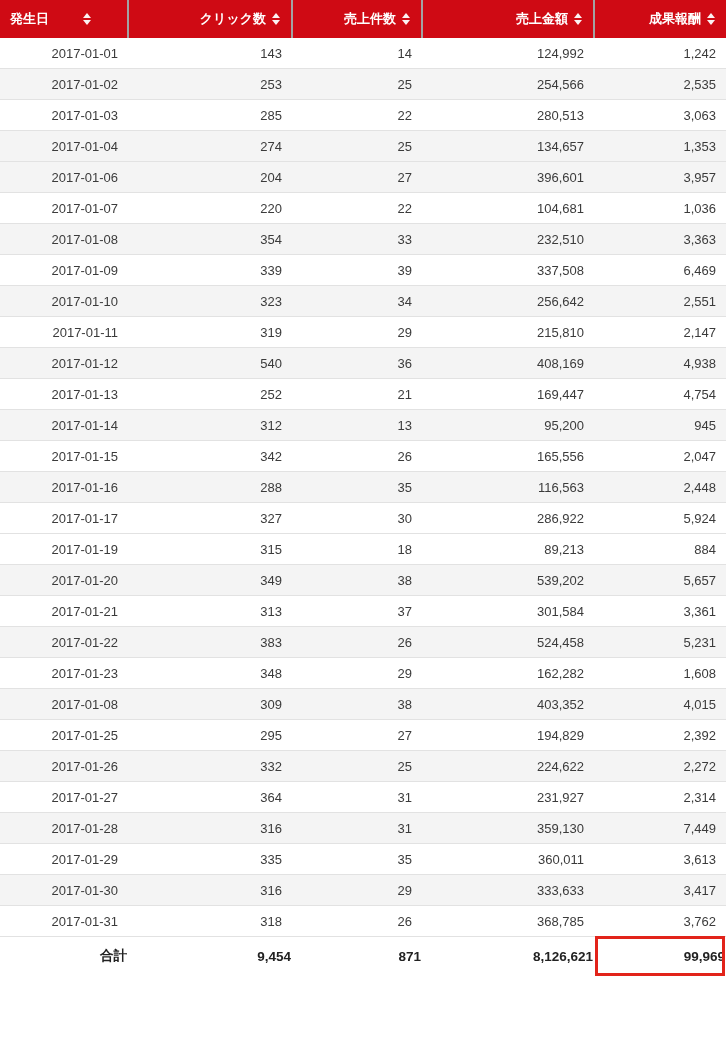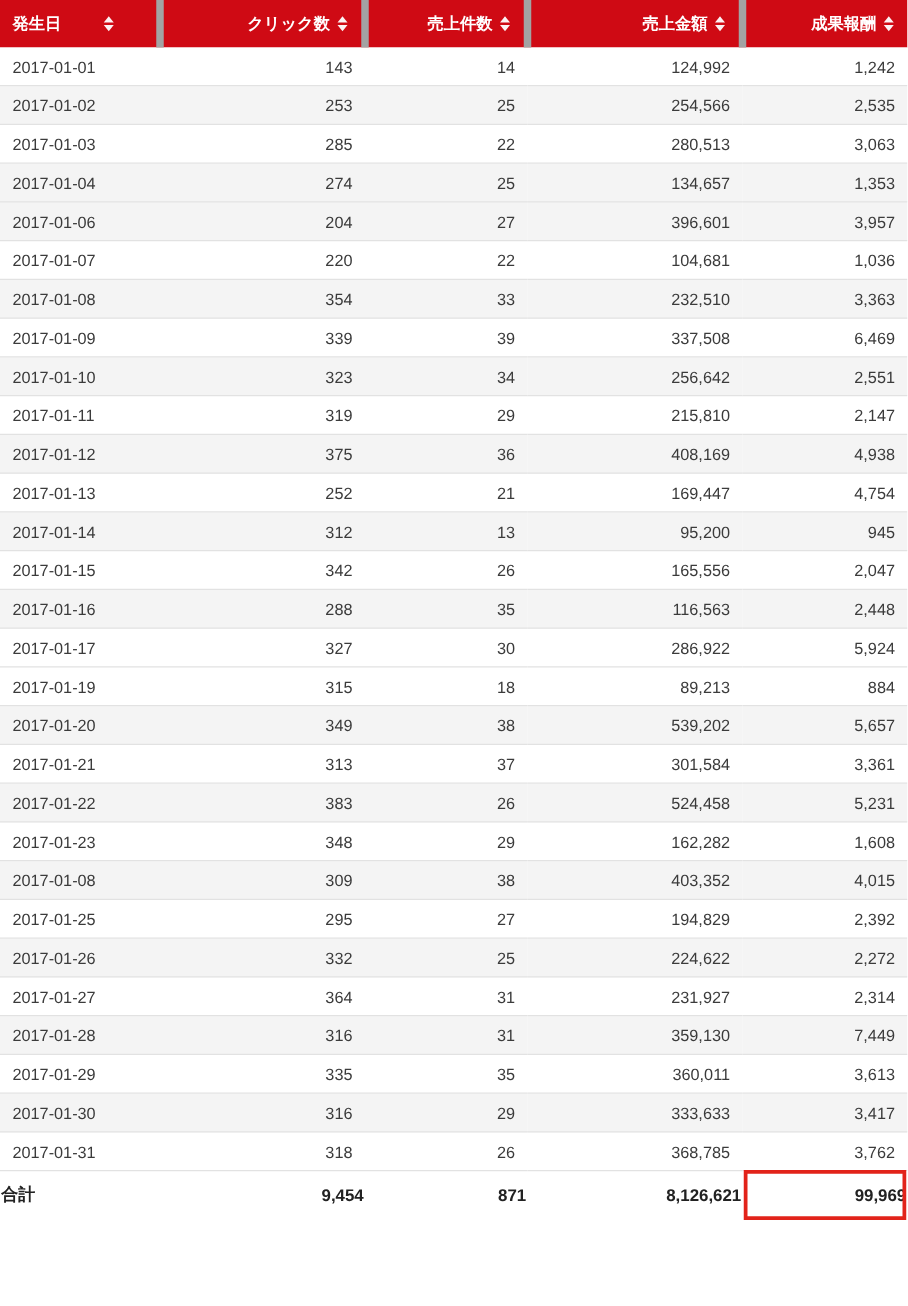--- a/index.html
+++ b/index.html
@@ -23,21 +23,21 @@
     width: 726px;
     table-layout: fixed;
     font-size: 13px;
   }
   table.report thead th {
     background: #cf0a14;
     color: #ffffff;
     font-weight: bold;
     font-size: 13px;
     padding: 8px 10px;
-    border-right: 6px solid #a3a3a3;
+    border-right: 2px solid #a3a3a3;
     white-space: nowrap;
     vertical-align: middle;
     height: 22px;
   }
   table.report thead th:last-child {
     border-right: none;
   }
   th .th-inner {
     display: flex;
     align-items: center;
@@ -87,21 +87,21 @@
     white-space: nowrap;
     height: 18px;
   }
   table.report tbody tr.odd td {
     background: #ffffff;
   }
   table.report tbody tr.even td {
     background: #f4f4f4;
   }
   td.col-date {
-    text-align: left;
+    text-align: right;
     color: #3b3b3b;
   }
   td.col-num {
     text-align: right;
   }
   tr.total-row td {
     background: #ffffff !important;
     font-weight: bold;
     color: #222222;
     border-bottom: none;
@@ -240,21 +240,21 @@
         </tr>
         <tr class="odd">
           <td class="col-date">2017-01-11</td>
           <td class="col-num">319</td>
           <td class="col-num">29</td>
           <td class="col-num">215,810</td>
           <td class="col-num">2,147</td>
         </tr>
         <tr class="even">
           <td class="col-date">2017-01-12</td>
-          <td class="col-num">375</td>
+          <td class="col-num">540</td>
           <td class="col-num">36</td>
           <td class="col-num">408,169</td>
           <td class="col-num">4,938</td>
         </tr>
         <tr class="odd">
           <td class="col-date">2017-01-13</td>
           <td class="col-num">252</td>
           <td class="col-num">21</td>
           <td class="col-num">169,447</td>
           <td class="col-num">4,754</td>

